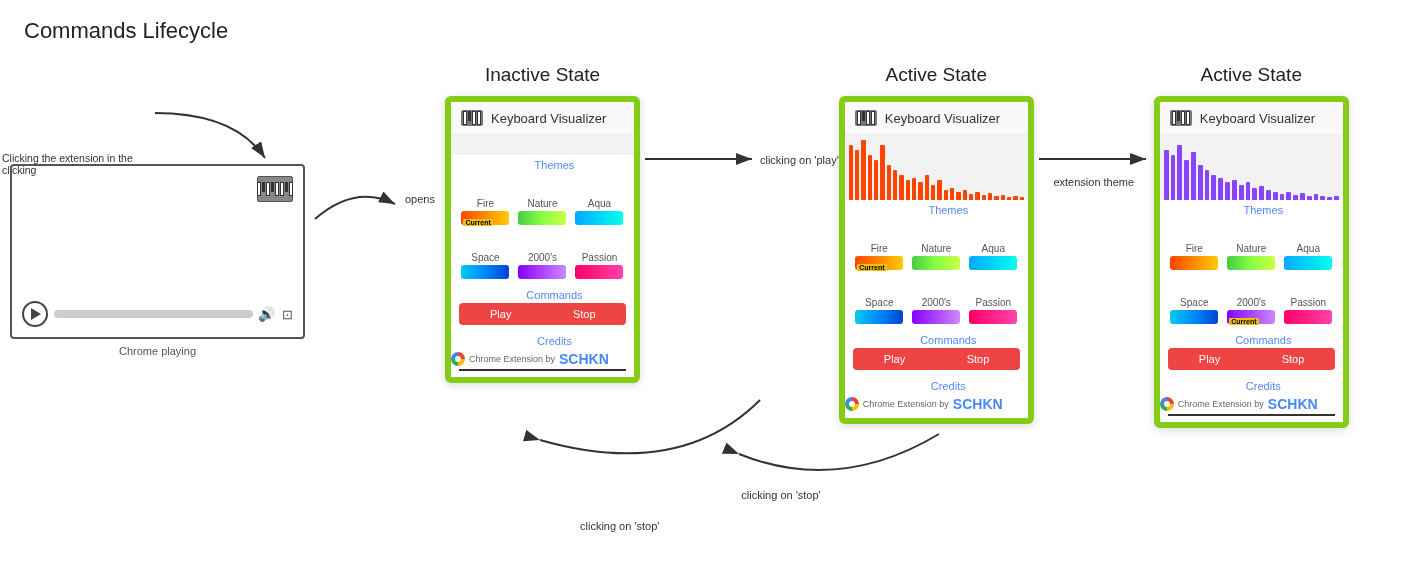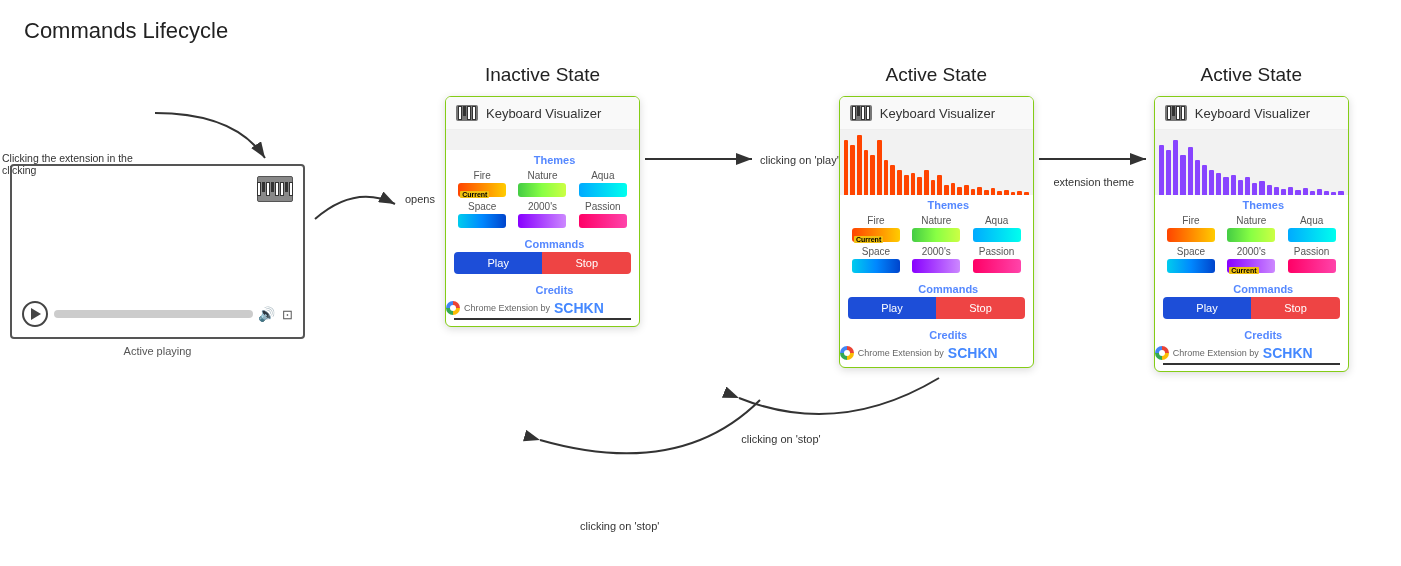--- a/index.html
+++ b/index.html
@@ -108,21 +108,21 @@
       font-size: 11px;
       color: #555;
       margin-top: 6px;
       text-align: center;
     }
 
     
     .popup-card {
       width: 195px;
       background: #fff;
-      border: 1px solid #84cc16;
+      border: 6px solid #84cc16;
       border-radius: 6px;
       box-shadow: 0 2px 8px rgba(0,0,0,0.15);
       padding: 0;
       overflow: hidden;
       font-size: 12px;
     }
     .popup-header {
       display: flex;
       align-items: center;
       gap: 8px;
@@ -155,34 +155,35 @@
     }
     .viz-bar {
       border-radius: 1px 1px 0 0;
       flex: 1;
     }
     .popup-section-title {
       text-align: center;
       color: #5588ff;
       font-size: 11px;
       padding: 4px 0 2px;
-      font-weight: 700;
+      font-weight: 400;
       margin-left: 24px;
     }
     .themes-grid {
       display: grid;
       grid-template-columns: repeat(3, 1fr);
       gap: 4px;
       padding: 2px 8px 4px;
     }
     .theme-item {
       display: flex;
       flex-direction: column;
       align-items: center;
       gap: 2px;
+      margin-top: 23px;
     }
     .theme-label {
       font-size: 10px;
       color: #555;
       text-align: center;
     }
     .theme-swatch {
       width: 48px;
       height: 14px;
       border-radius: 3px;
@@ -203,21 +204,21 @@
       padding: 2px 8px 4px;
     }
     .commands-buttons {
       display: flex;
       gap: 0;
       border-radius: 4px;
       overflow: hidden;
     }
     .btn-play {
       flex: 1;
-      background: #1d4ed8;
+      background: #ef4444;
       color: #fff;
       border: none;
       padding: 3px 0;
       font-size: 11px;
       cursor: pointer;
       text-align: center;
     }
     .btn-stop {
       flex: 1;
       background: #ee4444;
@@ -356,21 +357,21 @@
         </div>
         <div class="player-controls">
           <div class="play-btn-circle">
             <div class="play-triangle"></div>
           </div>
           <div class="progress-bar-bg"></div>
           <span class="volume-icon">🔊</span>
           <span style="font-size:13px;color:#555;">⊡</span>
         </div>
       </div>
-      <div class="player-label">Active playing</div>
+      <div class="player-label">Chrome playing</div>
     </div>
 
     <div style="display:flex;flex-direction:row;align-items:center;justify-content:center;margin-top:115px;position:relative;">
 
       <svg width="100" height="50">
         <defs>
           <marker id="arrowhead1" markerWidth="8" markerHeight="6" refX="8" refY="3" orient="auto">
             <polygon points="0 0, 8 3, 0 6" fill="#333"></polygon>
           </marker>
         </defs>

